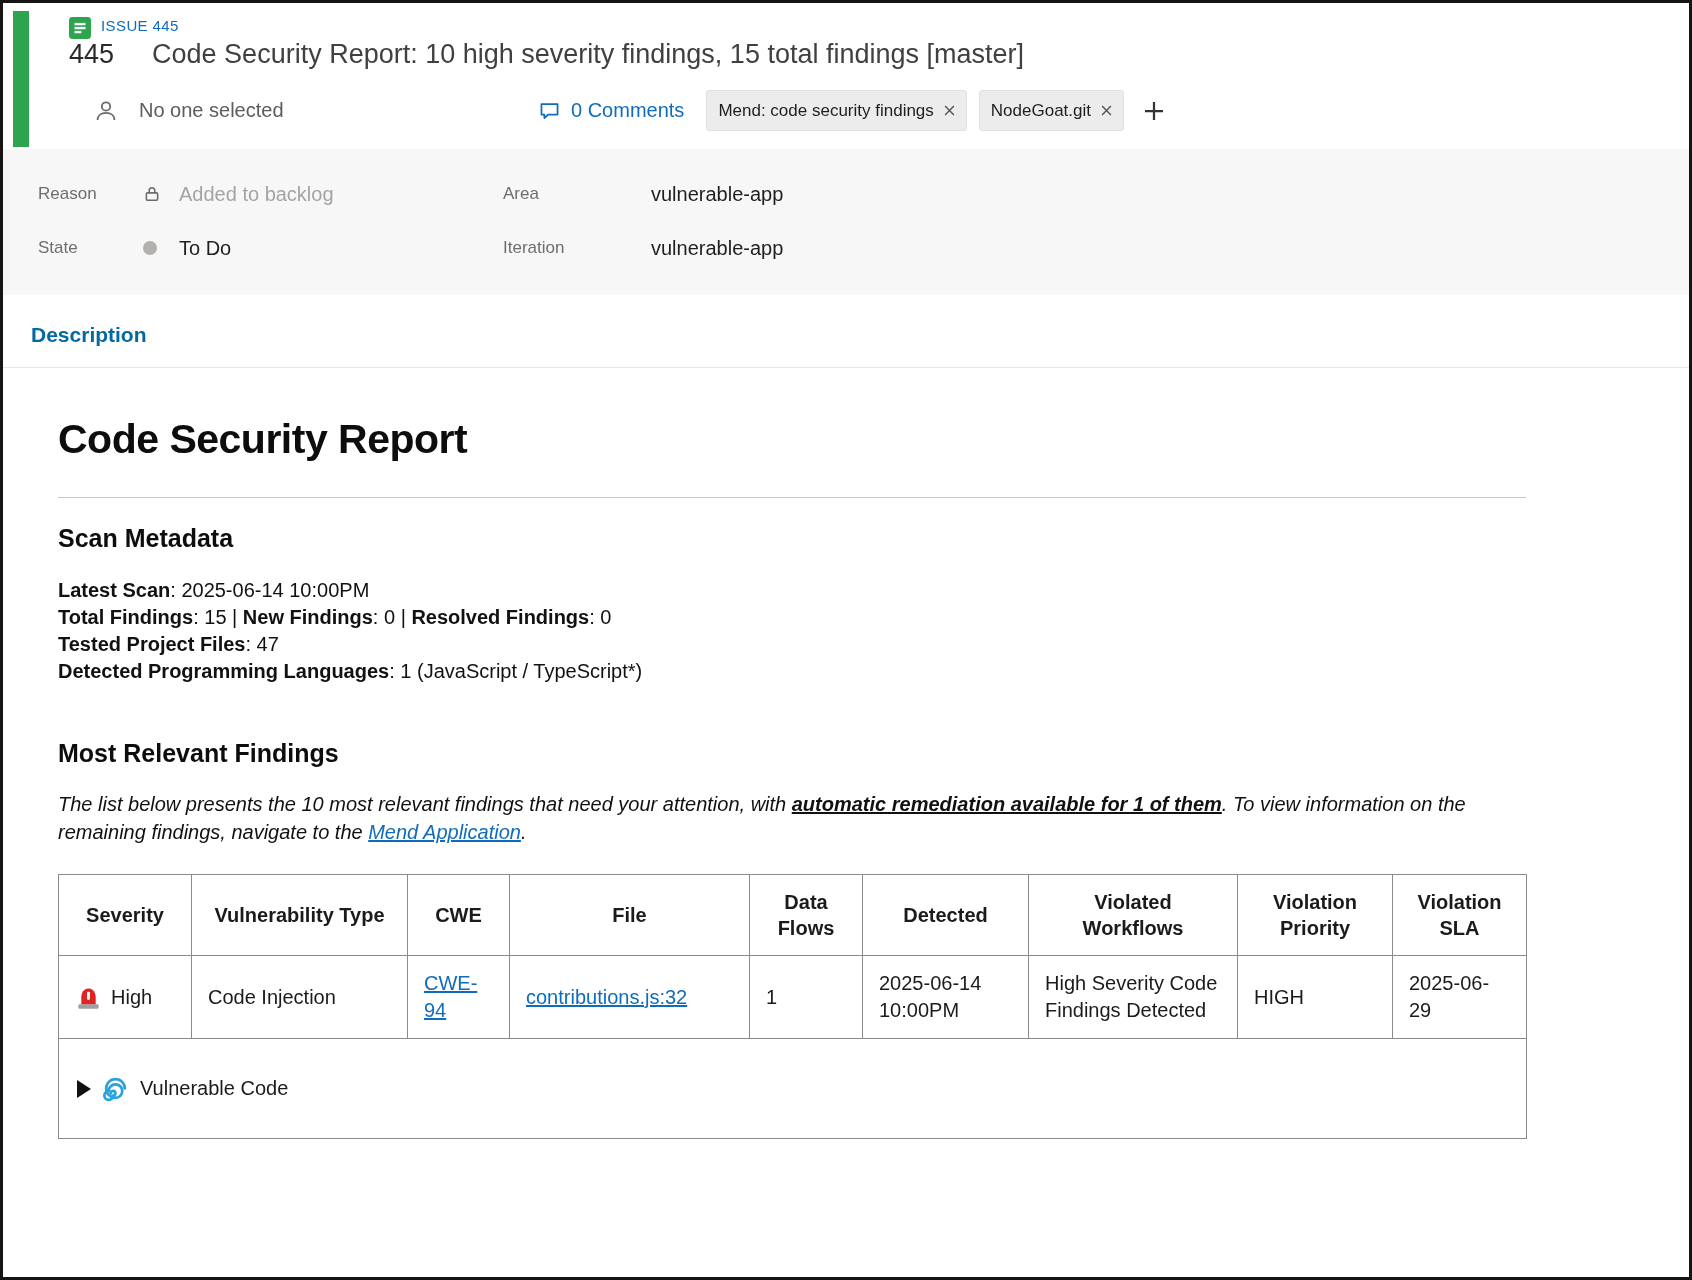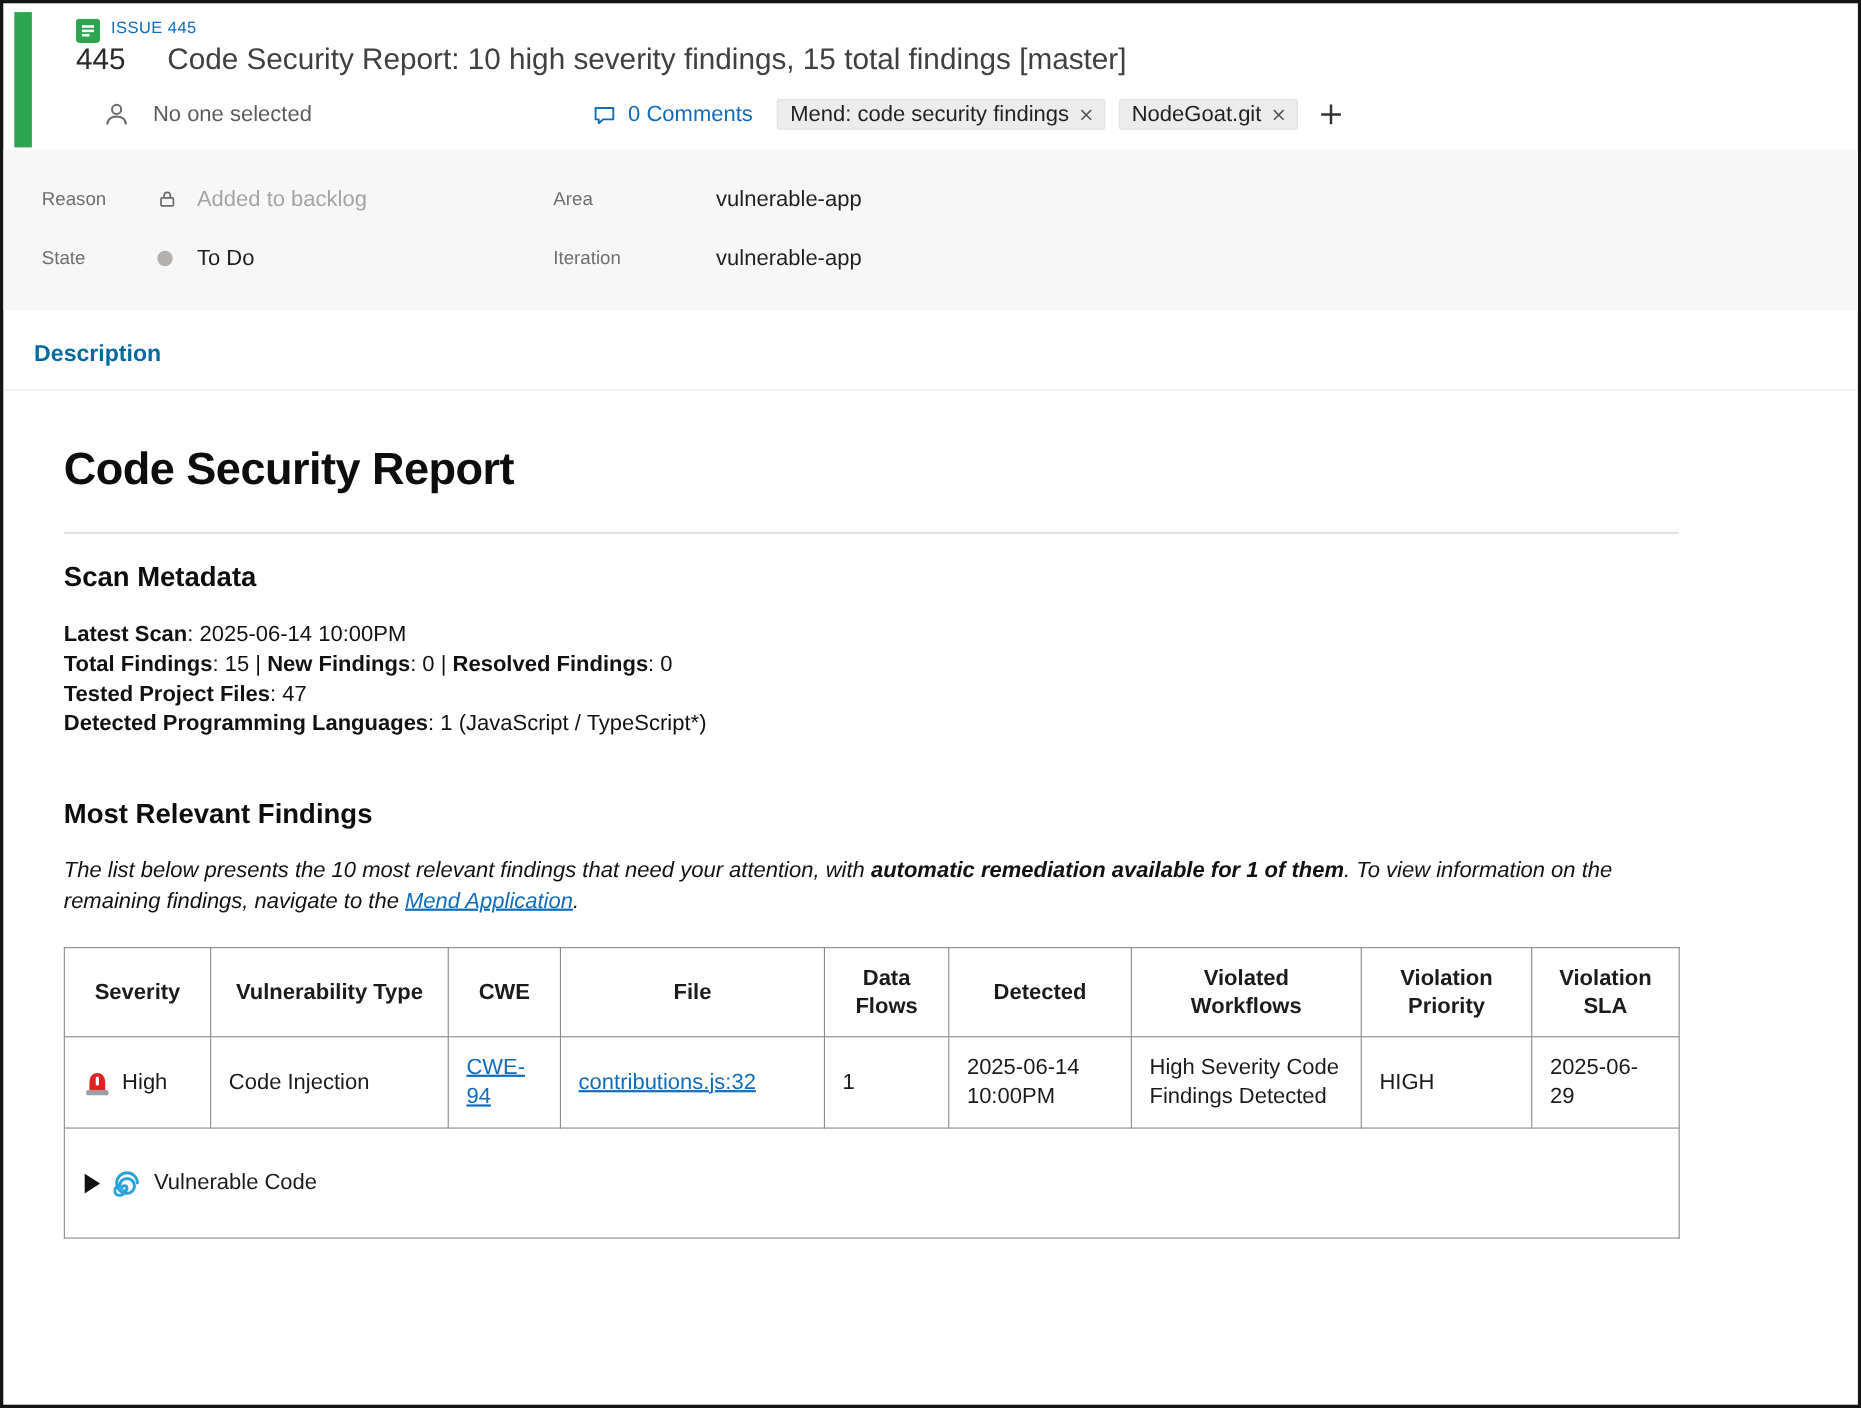--- a/index.html
+++ b/index.html
@@ -27,21 +27,21 @@
   .type-row{display:flex;gap:10px;}
   .type-label{font-size:15px;color:var(--accent);letter-spacing:.4px;}
   .title-row{display:flex;align-items:flex-start;}
   .wi-id{font-size:27px;color:#2a2a2a;}
   .wi-title{font-size:27px;color:#404040;margin-left:38px;white-space:nowrap;}
   .meta-row{display:flex;align-items:center;margin-top:20px;margin-left:24px;}
   .assignee{display:flex;align-items:center;gap:20px;width:445px;color:#5c5c5c;font-size:20px;}
   .comments{display:flex;align-items:center;gap:10px;color:var(--accent);font-size:20px;}
   .tags{display:flex;align-items:center;gap:12px;margin-left:22px;}
   .tag-pill{display:flex;align-items:center;gap:10px;background:var(--tag-bg);
-    border:1px solid #e0e0e0;border-radius:3px;height:28px;padding:0 11px;font-size:20px;color:#1f1f1f;}
+    border:1px solid #e0e0e0;border-radius:3px;height:41px;padding:0 11px;font-size:17px;color:#1f1f1f;}
   .tag-close{display:flex;align-items:center;cursor:pointer;}
   .add-tag{display:flex;align-items:center;margin-left:6px;cursor:pointer;}
 
   
   .fields{display:flex;background:#f7f7f7;padding:24px 0 26px 35px;}
   .fields .col1{width:465px;}
   .fields .col2{flex:1;}
   .field-row{display:flex;align-items:center;height:42px;margin-bottom:12px;}
   .field-row:last-child{margin-bottom:0;}
   .f-label{color:#6e6e6e;font-size:17px;}
@@ -56,21 +56,21 @@
   .desc-label{font-size:21px;font-weight:700;padding:28px 28px 20px;color:#0369a1;}
   .desc-divider{border-bottom:1px solid #e7e7e7;}
   .desc-body{padding:48px 0 0 55px;width:1580px;}
   .report-title{font-size:41px;font-weight:700;letter-spacing:-.5px;color:#0d0d0d;}
   .rule{border:none;border-top:1px solid #c9c9c9;width:1468px;margin:34px 0 26px;}
   .h2{font-size:25px;font-weight:700;margin-top:26px;color:#0d0d0d;}
   .meta-block{margin-top:24px;font-size:20px;line-height:27px;color:#111;}
   .meta-block b{font-weight:700;}
   .findings-h2{margin-top:54px;}
   .intro{font-style:italic;font-size:20px;line-height:28px;margin-top:22px;width:1468px;color:#111;}
-  .intro b{font-weight:700;}
+  .intro b{font-weight:700;text-decoration:underline;}
   a.link{color:var(--link);text-decoration:underline;cursor:pointer;}
 
   
   table.findings{border-collapse:collapse;table-layout:fixed;width:1468px;margin-top:28px;font-size:20px;}
   table.findings th,table.findings td{border:1px solid #8a8a8a;padding:14px 16px;vertical-align:middle;word-wrap:break-word;}
   table.findings th{font-weight:700;text-align:center;line-height:26px;}
   table.findings td{text-align:left;line-height:27px;}
   .sev-cell{display:flex;align-items:center;gap:9px;}
   .expander-cell{padding:36px 18px !important;}
   .expander{display:flex;align-items:center;gap:12px;cursor:pointer;font-size:20px;}

